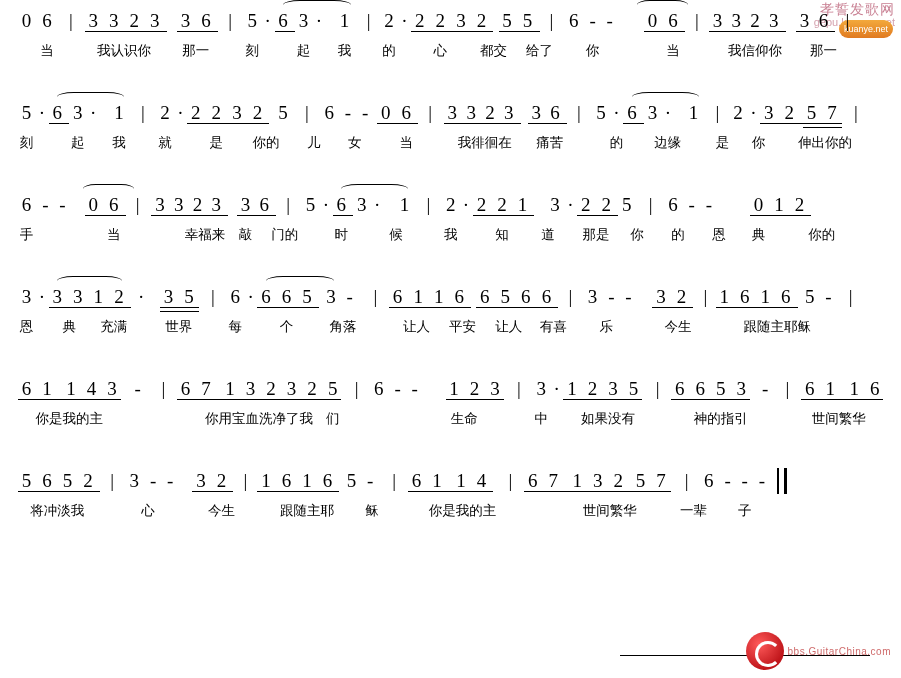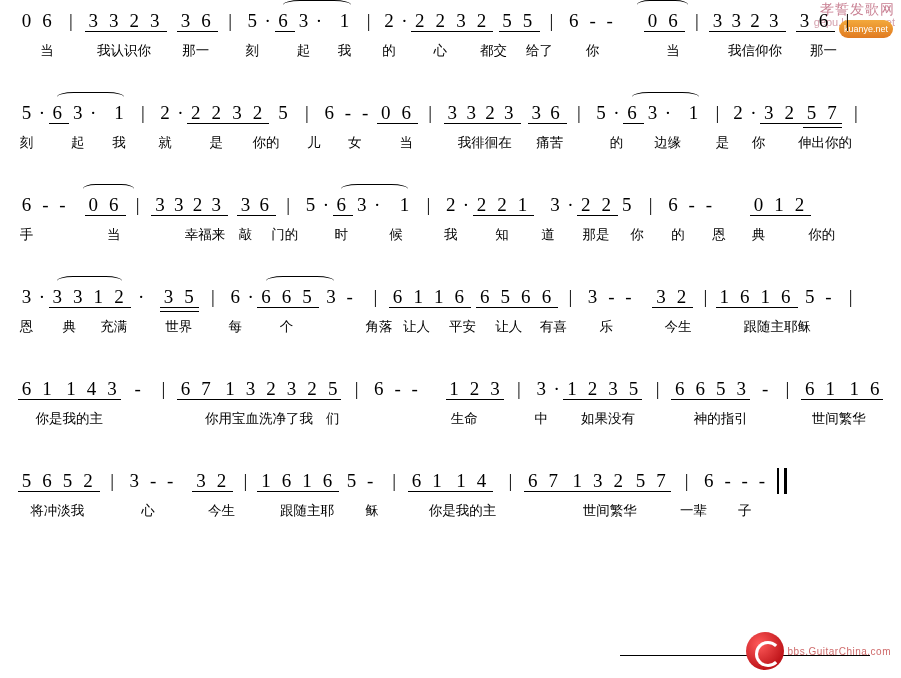--- a/index.html
+++ b/index.html
@@ -479,21 +479,21 @@
           <div class="beam" style="left: 634.41px; width: 41.04px; top: 31px;"></div>
           <div class="beam" style="left: 697.68px; width: 82.08px; top: 31px;"></div>
         </div>
         <div class="lyrics">
           <span class="ly" style="left: 8.55px;">恩</span>
           <span class="ly" style="left: 51.3px;">典</span>
           <span class="ly" style="left: 95.76px;">充满</span>
           <span class="ly" style="left: 160.74px;">世界</span>
           <span class="ly" style="left: 217.17px;">每</span>
           <span class="ly" style="left: 268.47px;">个</span>
-          <span class="ly" style="left: 324.9px; margin-left: 36px;">角落</span>
+          <span class="ly" style="left: 324.9px;">角落</span>
           <span class="ly" style="left: 398.43px;">让人</span>
           <span class="ly" style="left: 444.6px;">平安</span>
           <span class="ly" style="left: 490.77px;">让人</span>
           <span class="ly" style="left: 535.23px;">有喜</span>
           <span class="ly" style="left: 588.24px;">乐</span>
           <span class="ly" style="left: 660.06px;">今生</span>
           <span class="ly" style="left: 759.24px;">跟随主耶稣</span>
         </div>
       </div>
       <div class="system">

